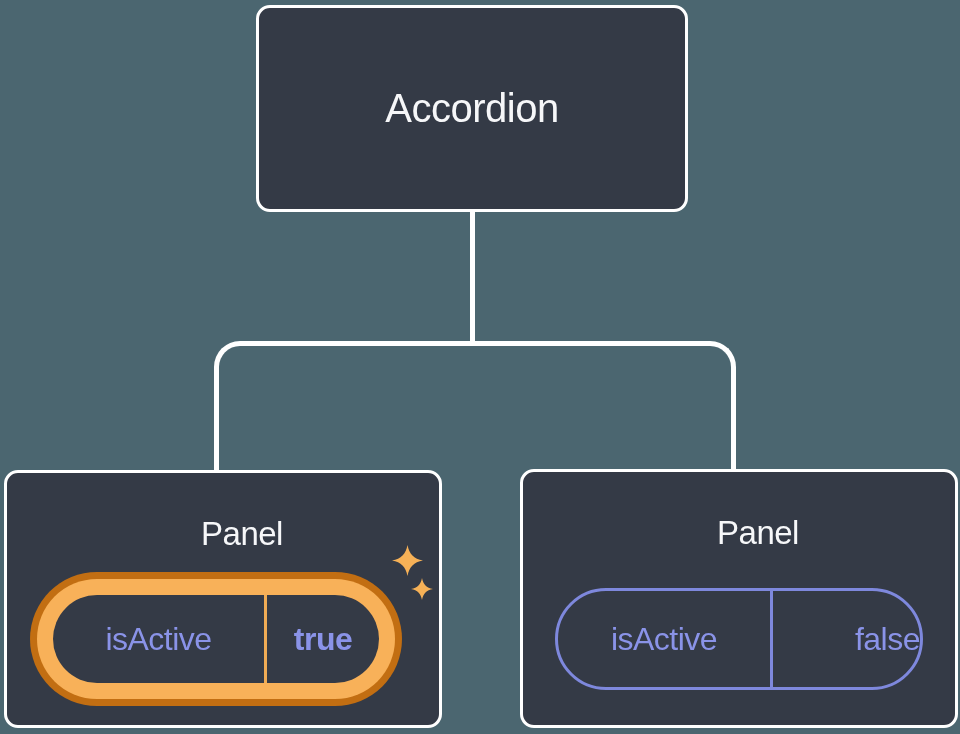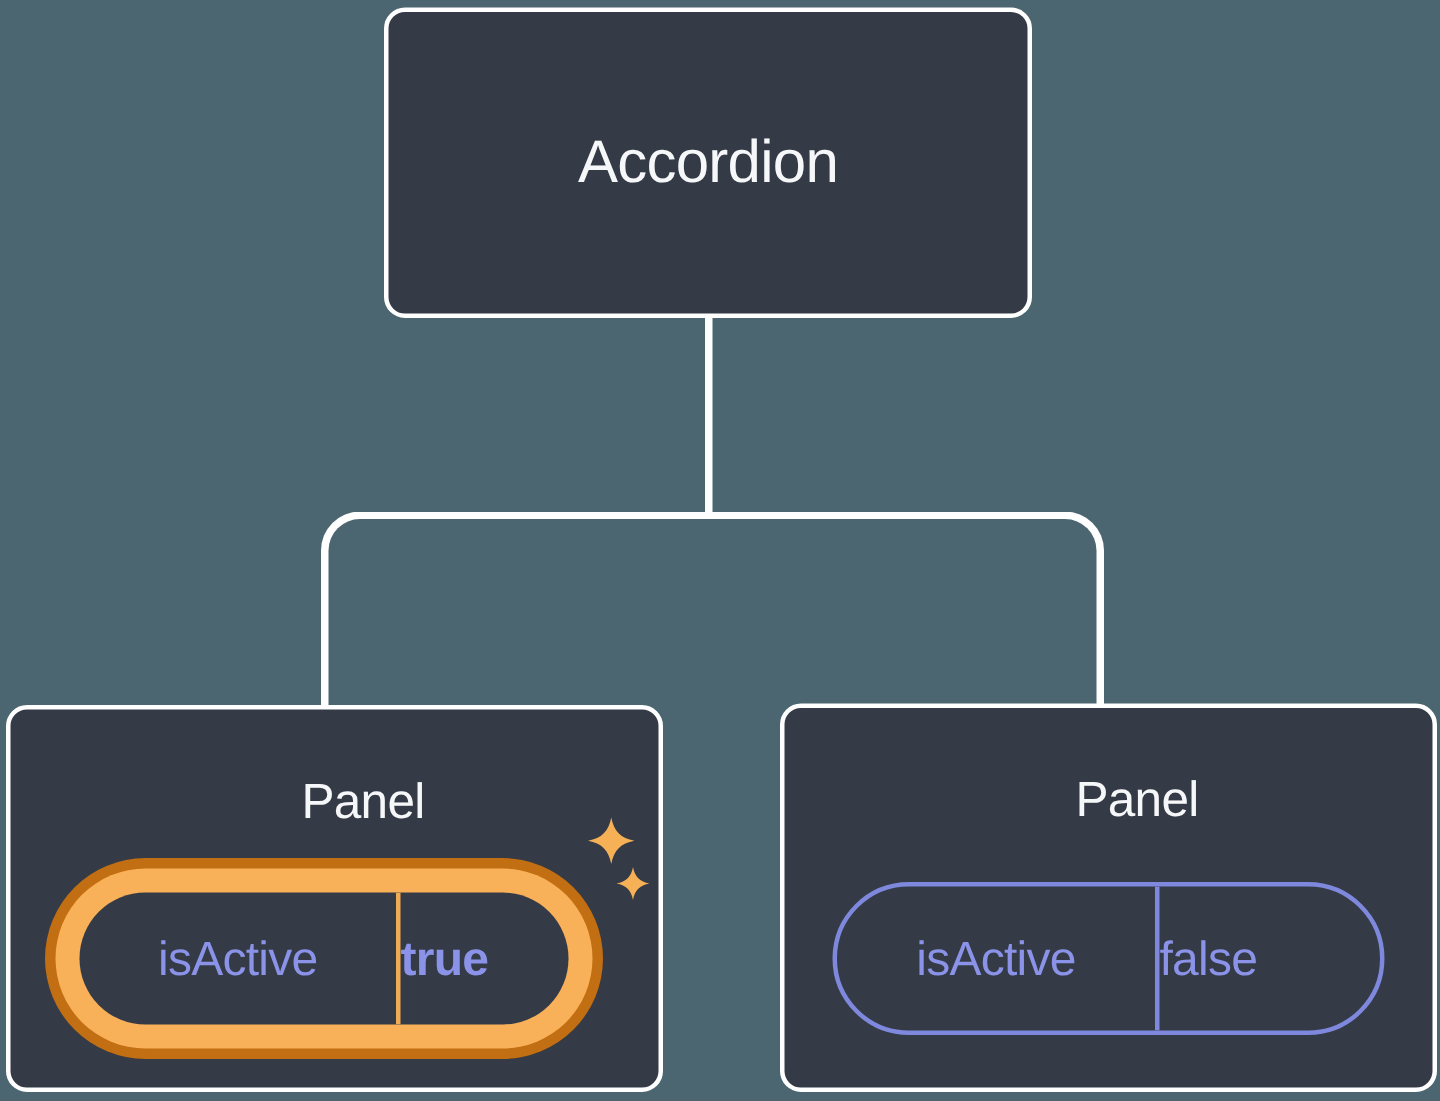--- a/index.html
+++ b/index.html
@@ -85,42 +85,42 @@
     align-items: stretch;
     overflow: hidden;
   }
   .hl-cell-name {
     width: 211px;
     display: flex; align-items: center; justify-content: center;
   }
   .hl-divider { width: 3px; background: var(--highlight-divider); }
   .hl-cell-value {
     flex: 1;
-    display: flex; align-items: center; 
+    display: flex; align-items: center; justify-content: center;
   }
 
   
   .pill {
     position: absolute;
     box-sizing: border-box;
     left: 32px; top: 116px; width: 368px; height: 102px;
     border: 3px solid var(--prop-purple);
     border-radius: 51px;
     display: flex;
     align-items: stretch;
     overflow: hidden;
   }
   .pill-cell-name {
     width: 212px;
     display: flex; align-items: center; justify-content: center;
   }
   .pill-divider { width: 3px; background: var(--prop-purple); }
   .pill-cell-value {
     flex: 1;
-    display: flex; align-items: center; justify-content: flex-start;
+    display: flex; align-items: center; justify-content: flex-end;
   }
 
   
   .sparkle { position: absolute; }
   #sparkle-large { left: 385px; top: 72px;  width: 31px; height: 31px; }
   #sparkle-small { left: 404px; top: 105px; width: 22px; height: 22px; }
   .sparkle svg { display: block; width: 100%; height: 100%; }
   .sparkle path { fill: var(--sparkle); }
 </style>
 </head>

